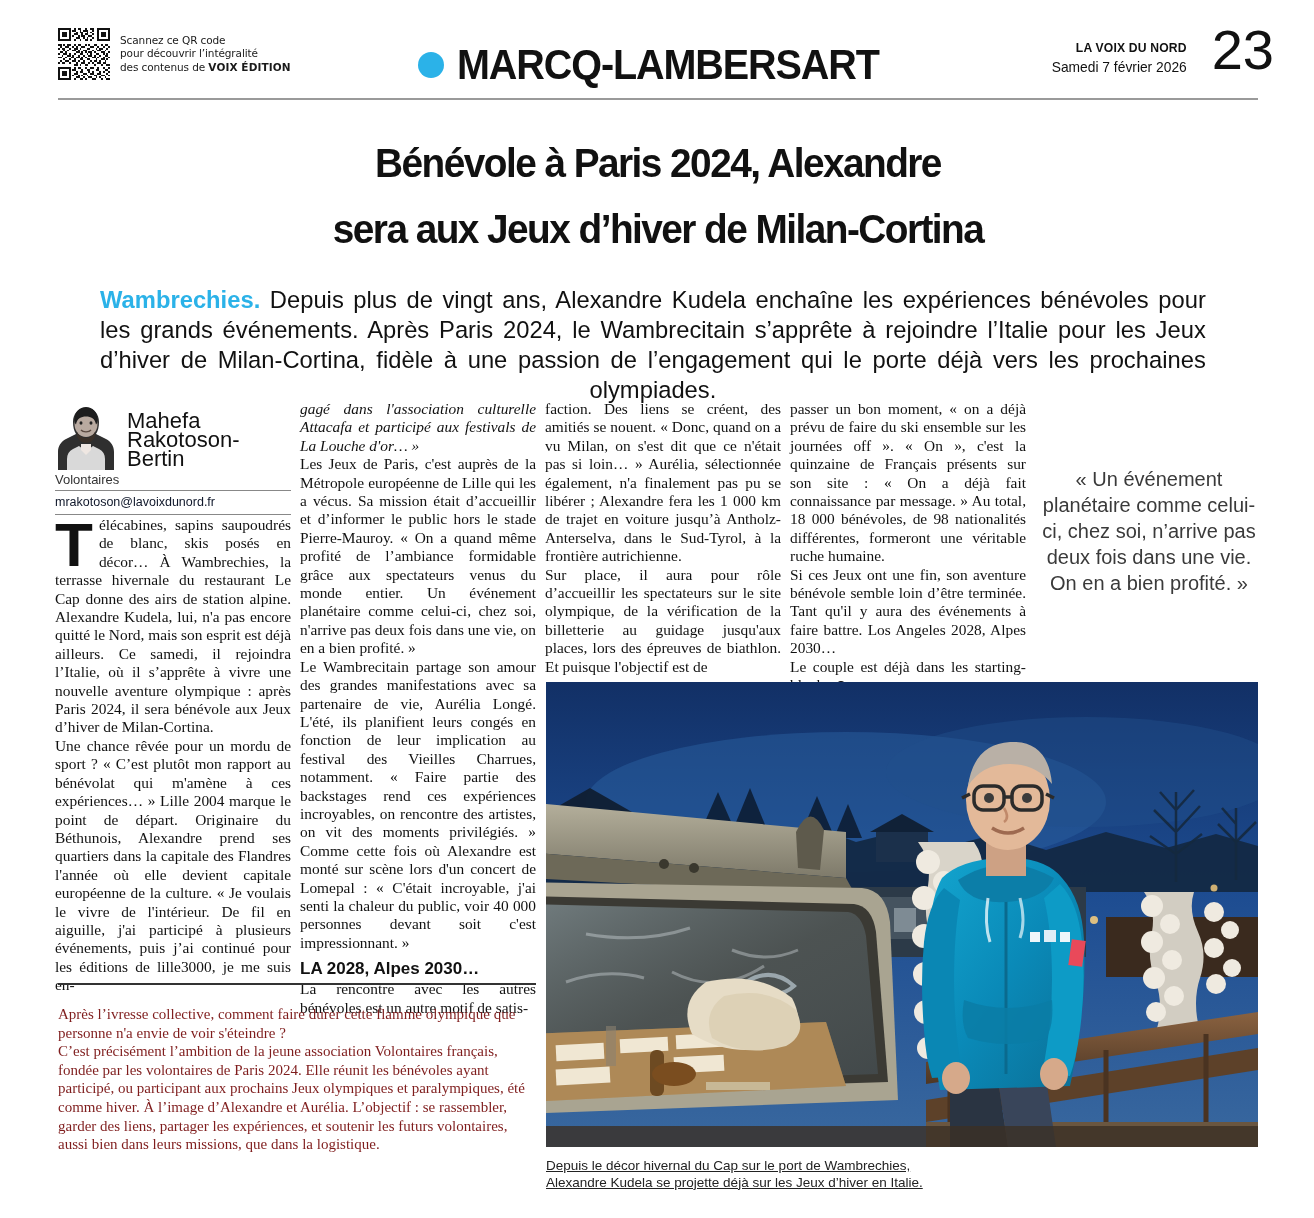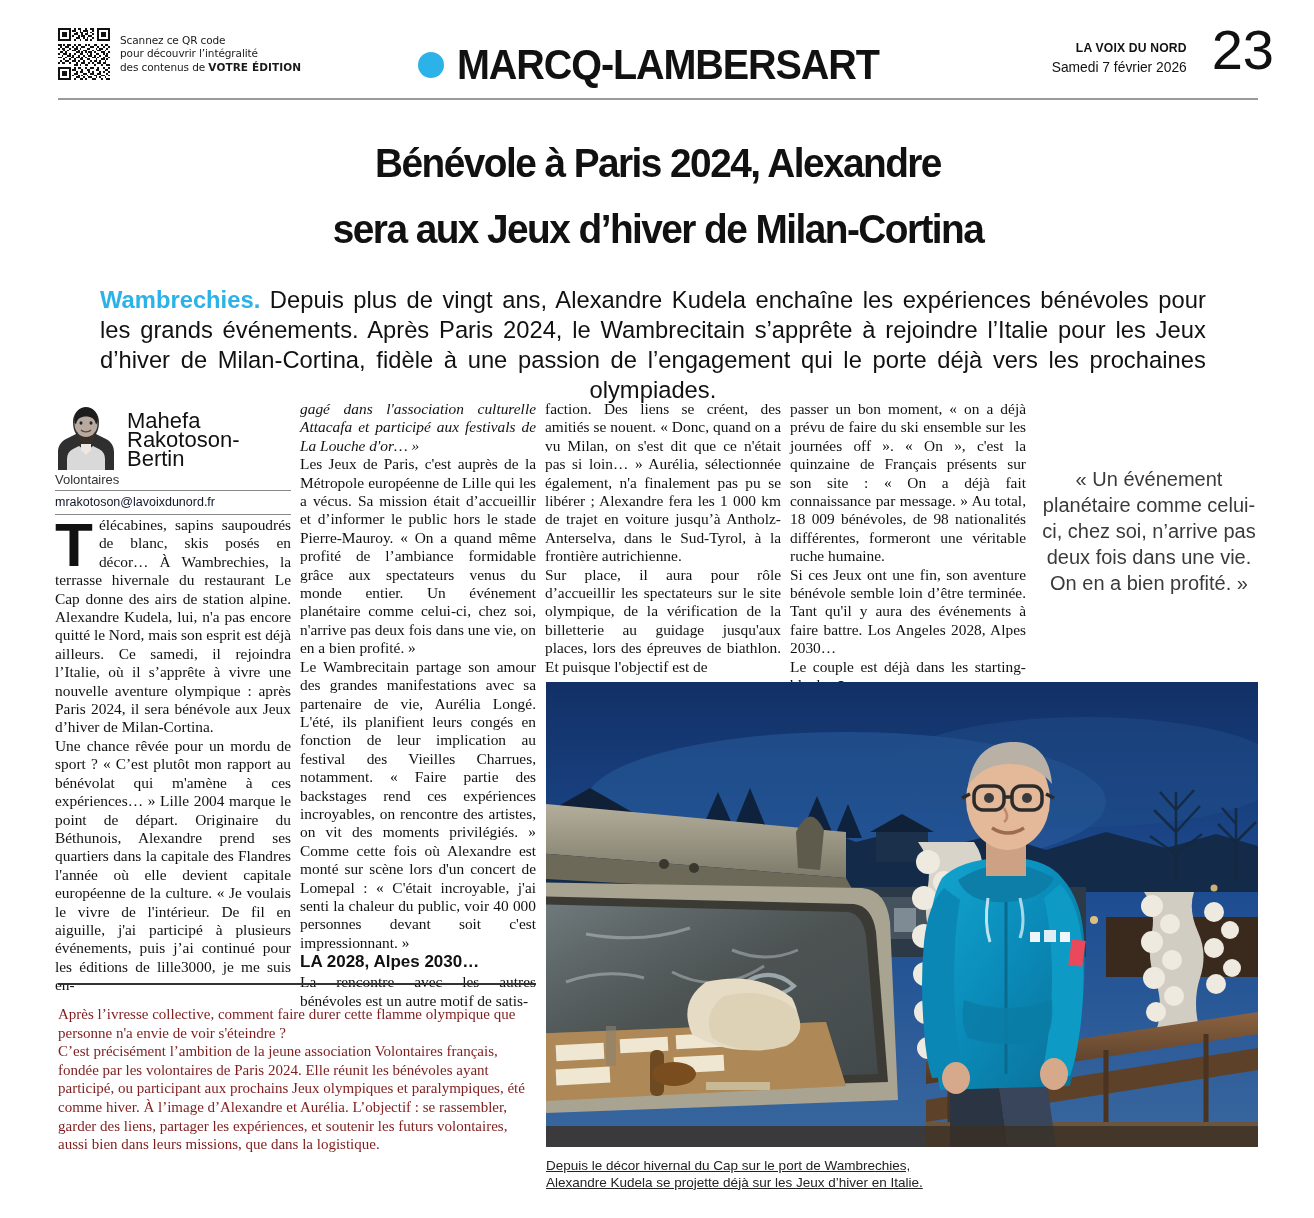--- a/index.html
+++ b/index.html
@@ -133,21 +133,21 @@
   .dropcap-p::first-letter {
     font-family: "Liberation Sans Narrow","Liberation Sans", sans-serif;
     font-weight: 700;
     font-size: 62px; line-height: 50px;
     float: left; padding: 4px 6px 0 0; color: #111;
   }
 
   .subhead {
     font-family: "Liberation Sans Narrow","Liberation Sans", sans-serif;
     font-weight: 700; font-size: 17px; color: #111;
-    margin-top: 0; margin-bottom: 1px;
+    margin-top: 7px; margin-bottom: 1px;
   }
 
   .endmark {
     display: inline-block; width: 8px; height: 8px; border-radius: 50%;
     background: #111; vertical-align: 1px; margin-left: 3px;
   }
 
   
   .pullquote {
     position: absolute; left: 1040px; top: 466px; width: 218px;
@@ -391,21 +391,21 @@
             <rect x="12" y="28" width="2" height="1"></rect>
             <rect x="15" y="28" width="1" height="1"></rect>
             <rect x="19" y="28" width="2" height="1"></rect>
             <rect x="24" y="28" width="1" height="1"></rect>
             <rect x="27" y="28" width="2" height="1"></rect>
         </g>
       </svg>
       <div class="qr-text">
         <div>Scannez ce QR code</div>
         <div>pour découvrir l’intégralité</div>
-        <div><span>des contenus de </span><b>VOTRE ÉDITION</b></div>
+        <div><span>des contenus de </span><b>VOIX ÉDITION</b></div>
       </div>
     </div>
 
     <div class="section-title-wrap">
       <div class="blue-dot"></div>
       <div class="section-title">MARCQ-LAMBERSART</div>
     </div>
 
     <div class="paper-meta">
       <div class="paper-name">LA VOIX DU NORD</div>
@@ -464,21 +464,21 @@
     <div class="subhead">LA 2028, Alpes 2030…</div>
     <p>La rencontre avec les autres bénévoles est un autre motif de satis-</p>
   </div>
 
   <div class="col c3">
     <p>faction. Des liens se créent, des amitiés se nouent. « Donc, quand on a vu Milan, on s'est dit que ce n'était pas si loin… » Aurélia, sélectionnée également, n'a finalement pas pu se libérer ; Alexandre fera les 1 000 km de trajet en voiture jusqu’à Antholz-Anterselva, dans le Sud-Tyrol, à la frontière autrichienne.</p>
     <p>Sur place, il aura pour rôle d’accueillir les spectateurs sur le site olympique, de la vérification de la billetterie au guidage jusqu'aux places, lors des épreuves de biathlon. Et puisque l'objectif est de</p>
   </div>
 
   <div class="col c4">
-    <p>passer un bon moment, « on a déjà prévu de faire du ski ensemble sur les journées off ». « On », c'est la quinzaine de Français présents sur son site : « On a déjà fait connaissance par message. » Au total, 18 009 bénévoles, de 98 nationalités différentes, formeront une véritable ruche humaine.</p>
+    <p>passer un bon moment, « on a déjà prévu de faire du ski ensemble sur les journées off ». « On », c'est la quinzaine de Français présents sur son site : « On a déjà fait connaissance par message. » Au total, 18 000 bénévoles, de 98 nationalités différentes, formeront une véritable ruche humaine.</p>
     <p>Si ces Jeux ont une fin, son aventure bénévole semble loin d’être terminée. Tant qu'il y aura des événements à faire battre. Los Angeles 2028, Alpes 2030…</p>
     <p><span>Le couple est déjà dans les starting-blocks.</span><span class="endmark"></span></p>
   </div>
 
   <div class="pullquote">« Un événement planétaire comme celui-ci, chez soi, n’arrive pas deux fois dans une vie.
 On en a bien profité. »</div>
 
   <div class="box-rule"></div>
   <div class="box">
     <div class="box-body">

